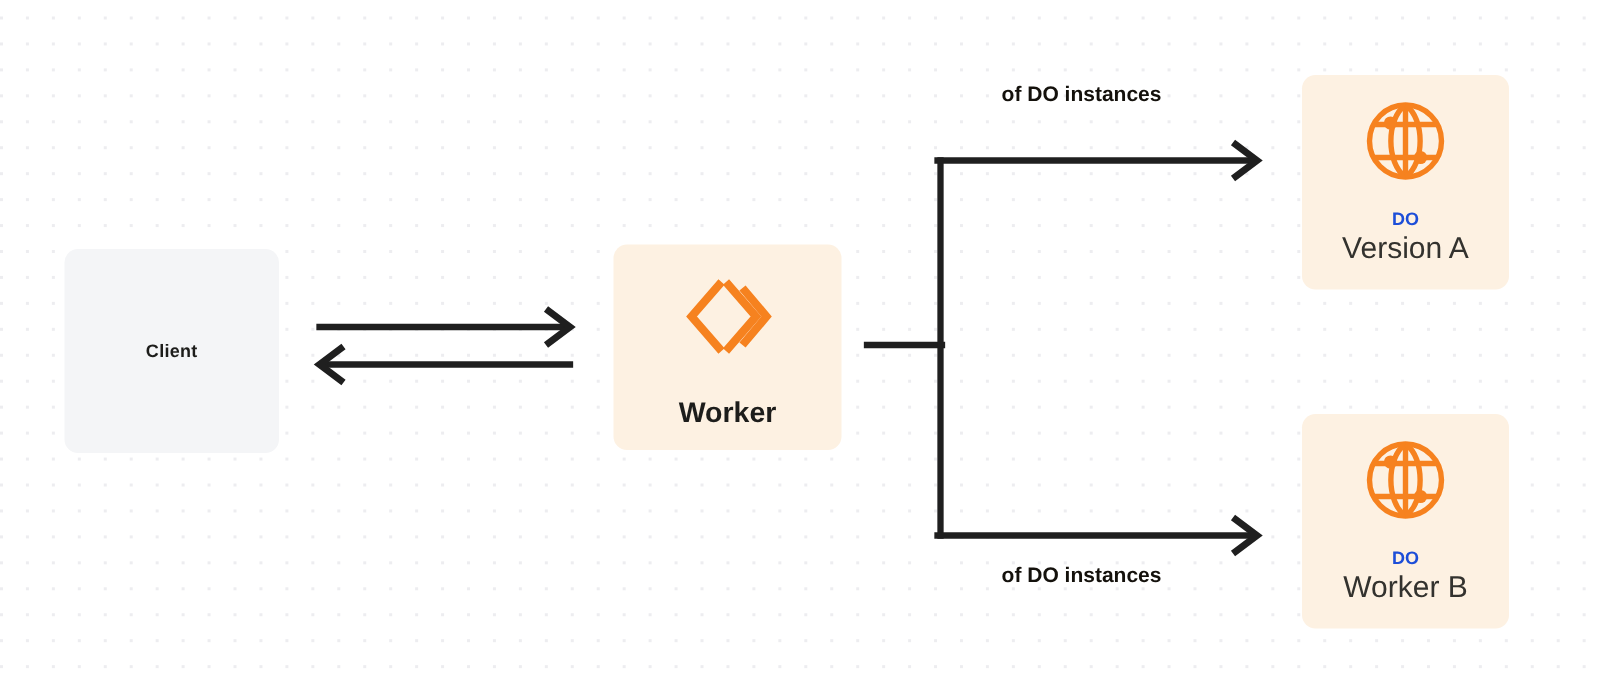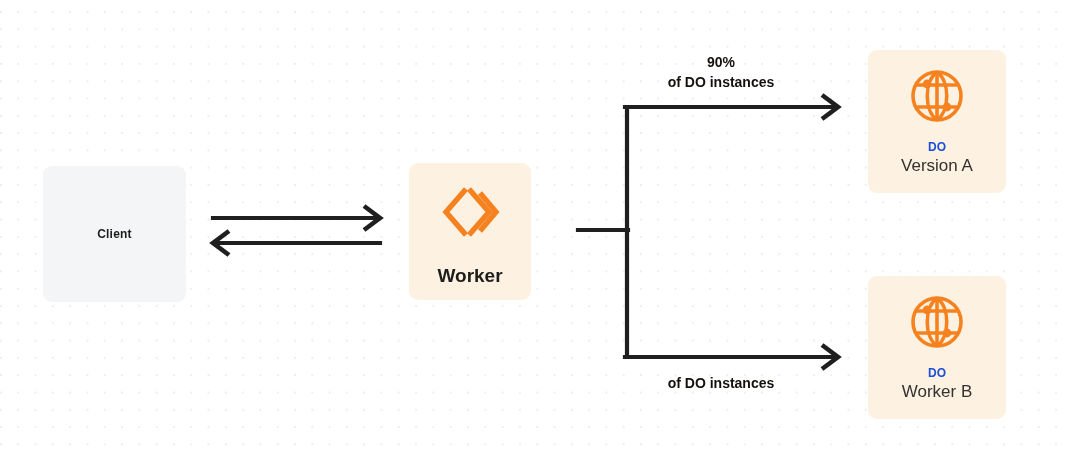--- a/index.html
+++ b/index.html
@@ -46,21 +46,21 @@
     font-size: 12px;
     font-weight: bold;
     color: #1d1d1b;
     letter-spacing: 0.2px;
   }
 
   
   #worker-node {
     left: 409px;
     top: 163px;
-    width: 122px;
+    width: 152px;
     height: 137px;
     background: #fdf1e2;
   }
   #worker-node .node-icon {
     margin-top: 4px;
     margin-bottom: 18px;
   }
   #worker-node .node-title {
     font-size: 19px;
     font-weight: bold;
@@ -80,21 +80,21 @@
     margin-top: 2px;
     margin-bottom: 12px;
   }
   .do-node .node-title {
     font-size: 12px;
     font-weight: bold;
     color: #1d4ed8;
     line-height: 1.15;
   }
   .do-node .node-subtitle {
-    font-size: 17px;
+    font-size: 20px;
     font-weight: normal;
     color: #33322e;
     line-height: 1.35;
   }
 
   
   .edge-label {
     position: absolute;
     text-align: center;
     font-size: 14px;
@@ -225,21 +225,20 @@
         </g>
         <circle cx="19" cy="17" r="4.4" fill="#f6821f"></circle>
         <circle cx="39" cy="40" r="4.4" fill="#f6821f"></circle>
       </svg>
     </span>
     <span class="node-title">DO</span>
     <span class="node-subtitle">Worker B</span>
   </div>
 
   <div class="edge-label" id="label-top">
-    <div>90%</div>
     <div>of DO instances</div>
   </div>
 
   <div class="edge-label" id="label-bottom">
     <div>of DO instances</div>
   </div>
 
 </div>
 
 </body></html>

